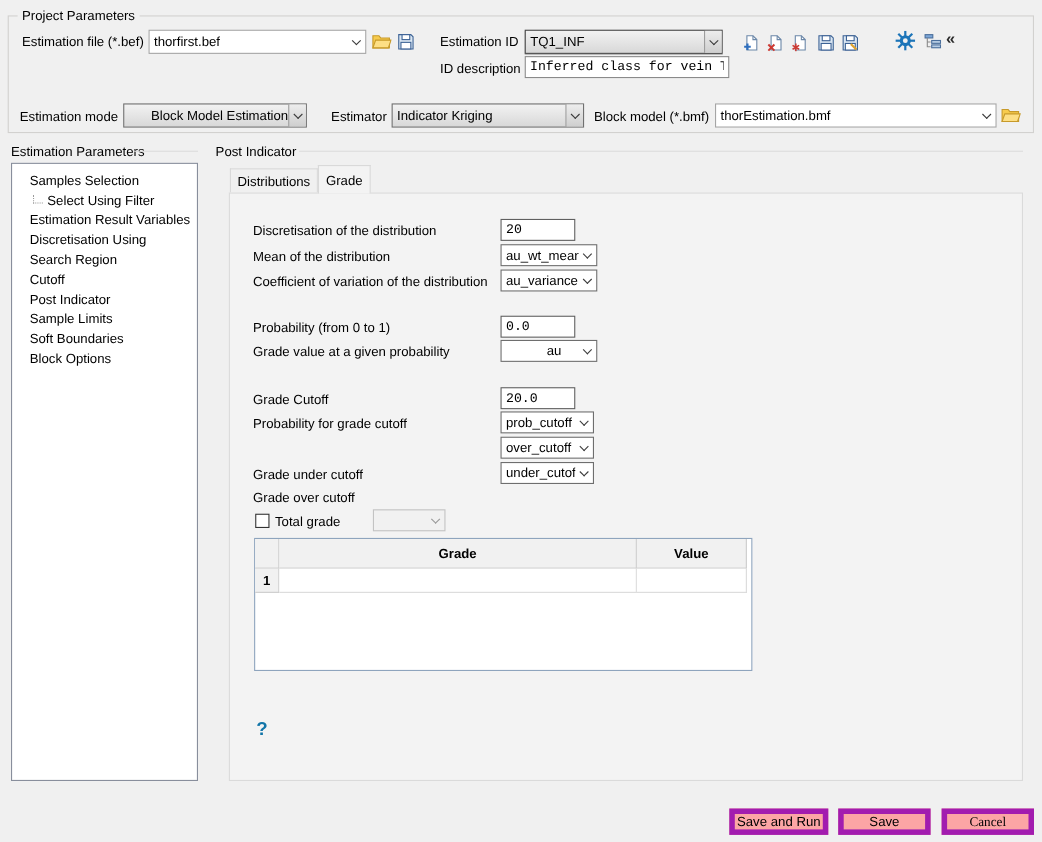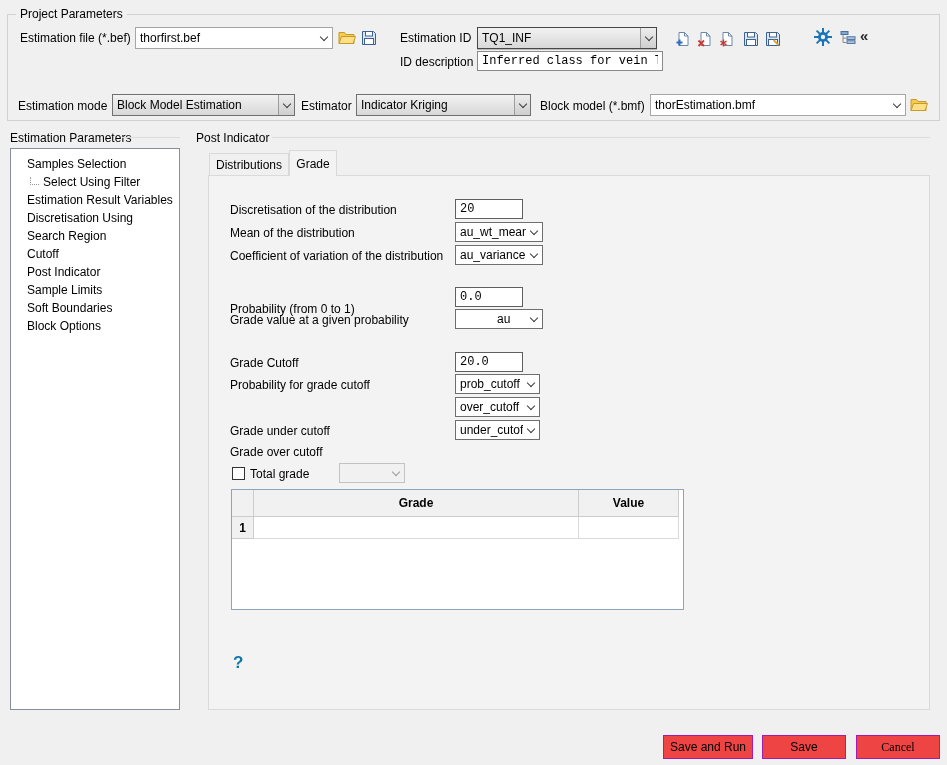--- a/index.html
+++ b/index.html
@@ -49,21 +49,21 @@
         display:flex; align-items:center; justify-content:center; font-weight:bold; cursor:default; }
   .gh.corner { width:22px; }
   .gcol1 { width:325px; } .gcol2 { width:100px; }
   .grow { display:flex; height:22px; }
   .grh { width:22px; background:#f1f1f1; border-right:1px solid #cccccc; border-bottom:1px solid #cccccc;
          font-weight:bold; display:flex; align-items:center; justify-content:center; cursor:default; }
   .gc { border-right:1px solid #dadada; border-bottom:1px solid #dadada; background:#fff; }
 
   .help { position:absolute; left:233px; top:653px; color:#1275a8; font-weight:bold; font-size:17px; cursor:pointer; }
 
-  .btn { position:absolute; top:735px; height:24px; background:#ef4444; border:1px solid #a21caf;
+  .btn { position:absolute; top:735px; height:24px; background:#fca5a5; border:5px solid #a21caf;
          display:flex; align-items:center; justify-content:center; font-family:"Liberation Sans",sans-serif;
          font-size:12px; cursor:pointer; }
 
   .icon { position:absolute; width:18px; height:18px; display:flex; align-items:center; justify-content:center; cursor:pointer; }
   .chevtext { position:absolute; font-size:15px; font-weight:bold; color:#2b2b2b; cursor:pointer; }
 </style>
 </head>
 <body>
 
 <div class="screen">
@@ -157,21 +157,21 @@
       <rect x="7" y="6.8" width="8" height="2.6" fill="#b8cde4" stroke="#4a6f9c"></rect>
       <rect x="7" y="10.8" width="8" height="2.6" fill="#b8cde4" stroke="#4a6f9c"></rect>
     </svg>
   </span>
   <span class="chevtext" style="left:860px;top:27px;">«</span>
 
   <span class="lbl" style="left:400px;top:55px;">ID description</span>
   <input class="tbox" style="left: 477px; top: 51px; width: 186px; height: 20px; border-color: rgb(138, 138, 138);" value="Inferred class for vein TQ1">
 
   <span class="lbl" style="left:18px;top:99px;">Estimation mode</span>
-  <div class="combo gray" style="left:112px;top:94px;width:183px;height:22px;">
+  <div class="combo gray" style="left:112px;top:94px;width:167px;height:22px;text-align:right;">
     <span class="txt">Block Model Estimation</span>
     <span class="arrow">
         <i class="chev"></i>
       </span>
   </div>
 
   <span class="lbl" style="left:301px;top:99px;">Estimator</span>
   <div class="combo gray" style="left:356px;top:94px;width:175px;height:22px;">
     <span class="txt">Indicator Kriging</span>
     <span class="arrow">
@@ -231,21 +231,21 @@
   </div>
 
   <span class="lbl" style="left:230px;top:249px;z-index:4;">Coefficient of variation of the distribution</span>
   <div class="combo" style="left:455px;top:245px;width:88px;height:20px;z-index:5;border-color:#6e6e6e;">
     <span class="txt">au_variance</span>
     <span class="arrow">
         <i class="chev"></i>
       </span>
   </div>
 
-  <span class="lbl" style="left:230px;top:302px;z-index:4;">Probability (from 0 to 1)</span>
+  <span class="lbl" style="left:230px;top:291px;z-index:4;">Probability (from 0 to 1)</span>
   <input class="tbox" style="left: 455px; top: 287px; width: 68px; height: 20px; z-index: 4;" value="0.0">
 
   <span class="lbl" style="left:230px;top:313px;z-index:4;">Grade value at a given probability</span>
   <div class="combo" style="left:455px;top:309px;width:88px;height:20px;z-index:4;border-color:#6e6e6e;padding-left:37px;">
     <span class="txt">au</span>
     <span class="arrow">
         <i class="chev"></i>
       </span>
   </div>
 

